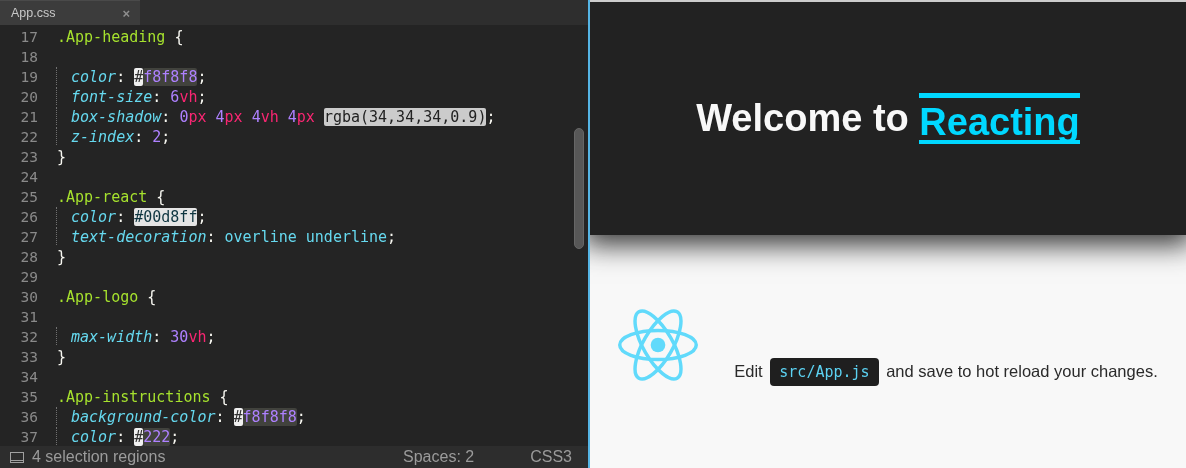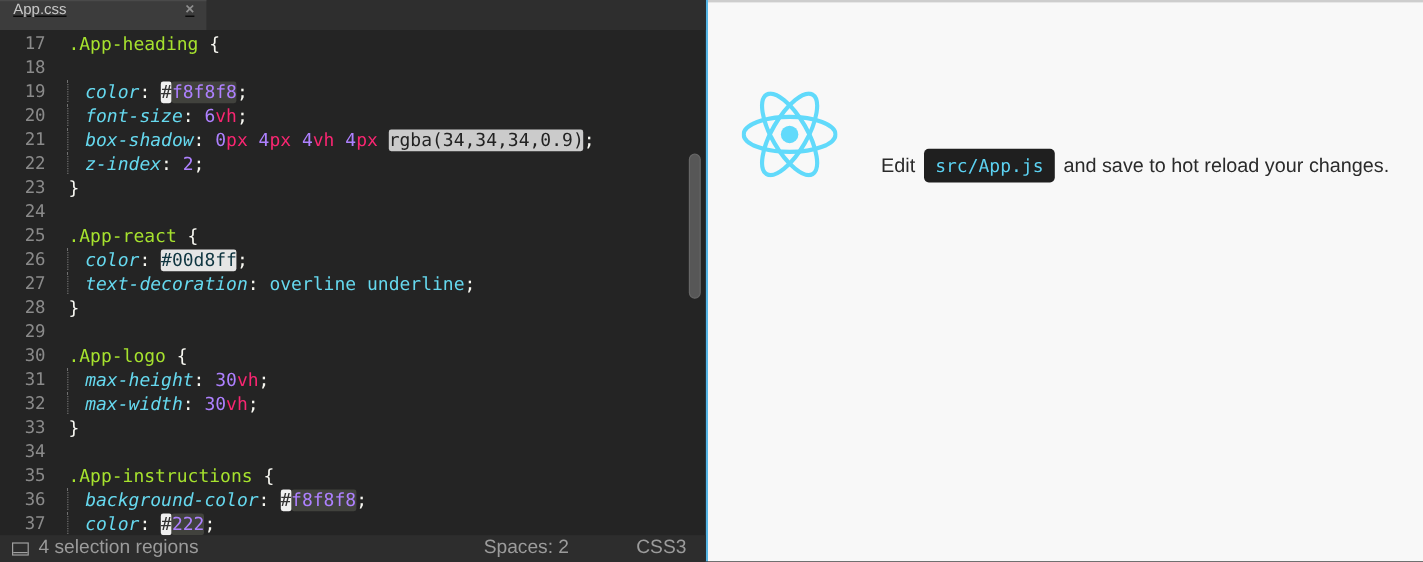--- a/index.html
+++ b/index.html
@@ -18,25 +18,24 @@
     background:#242424;
     display:flex; flex-direction:column;
     position:relative;
     flex:none;
   }
   .tab-bar {
     height:25px; background:#2e2e2e;
     display:flex; align-items:stretch; flex:none;
   }
   .tab {
-    width:172px; background:#3c3c3c;
-    display:flex; align-items:flex-start; justify-content:space-between;
+    width:140px; background:#3c3c3c;
+    display:flex; align-items:center; justify-content:space-between;
     padding:0 10px 0 11px;
     border-top:1px solid #4a4a4a;
-    text-decoration:underline;
   }
   .tab-title { color:#c8c8c8; font-size:12.5px; }
   .tab-close {
     color:#8f8f8f; font-size:13px; font-weight:bold;
     line-height:1; cursor:default;
   }
   .editor-body {
     flex:1; position:relative; overflow:hidden;
     font-family:"DejaVu Sans Mono", monospace;
     font-size:15px;
@@ -161,21 +160,21 @@
           <div class="code-line"><span class="ln">21</span><span class="lc ind"><span class="ig"></span><span class="tk-prop">box-shadow</span><span class="tk-pln">: </span><span class="tk-num">0</span><span class="tk-unit">px</span><span class="tk-pln"> </span><span class="tk-num">4</span><span class="tk-unit">px</span><span class="tk-pln"> </span><span class="tk-num">4</span><span class="tk-unit">vh</span><span class="tk-pln"> </span><span class="tk-num">4</span><span class="tk-unit">px</span><span class="tk-pln"> </span><span class="tk-hlb">rgba(34,34,34,0.9)</span><span class="tk-pln">;</span></span></div>
           <div class="code-line"><span class="ln">22</span><span class="lc ind"><span class="ig"></span><span class="tk-prop">z-index</span><span class="tk-pln">: </span><span class="tk-num">2</span><span class="tk-pln">;</span></span></div>
           <div class="code-line"><span class="ln">23</span><span class="lc"><span class="tk-pln">}</span></span></div>
           <div class="code-line"><span class="ln">24</span><span class="lc"></span></div>
           <div class="code-line"><span class="ln">25</span><span class="lc"><span class="tk-sel">.App-react</span><span class="tk-pln"> {</span></span></div>
           <div class="code-line"><span class="ln">26</span><span class="lc ind"><span class="ig"></span><span class="tk-prop">color</span><span class="tk-pln">: </span><span class="tk-hlc">#00d8ff</span><span class="tk-pln">;</span></span></div>
           <div class="code-line"><span class="ln">27</span><span class="lc ind"><span class="ig"></span><span class="tk-prop">text-decoration</span><span class="tk-pln">: </span><span class="tk-kw">overline underline</span><span class="tk-pln">;</span></span></div>
           <div class="code-line"><span class="ln">28</span><span class="lc"><span class="tk-pln">}</span></span></div>
           <div class="code-line"><span class="ln">29</span><span class="lc"></span></div>
           <div class="code-line"><span class="ln">30</span><span class="lc"><span class="tk-sel">.App-logo</span><span class="tk-pln"> {</span></span></div>
-          <div class="code-line"><span class="ln">31</span><span class="lc ind"><span class="ig"></span><span class="tk-prop">max-height</span><span class="tk-pln">: </span><span class="tk-num">30</span><span class="tk-unit">vh</span><span class="tk-pln">;</span></span></div>
+          <div class="code-line"><span class="ln">31</span></div>
           <div class="code-line"><span class="ln">32</span><span class="lc ind"><span class="ig"></span><span class="tk-prop">max-width</span><span class="tk-pln">: </span><span class="tk-num">30</span><span class="tk-unit">vh</span><span class="tk-pln">;</span></span></div>
           <div class="code-line"><span class="ln">33</span><span class="lc"><span class="tk-pln">}</span></span></div>
           <div class="code-line"><span class="ln">34</span><span class="lc"></span></div>
           <div class="code-line"><span class="ln">35</span><span class="lc"><span class="tk-sel">.App-instructions</span><span class="tk-pln"> {</span></span></div>
           <div class="code-line"><span class="ln">36</span><span class="lc ind"><span class="ig"></span><span class="tk-prop">background-color</span><span class="tk-pln">: </span><span class="tk-hash">#</span><span class="tk-hex">f8f8f8</span><span class="tk-pln">;</span></span></div>
           <div class="code-line"><span class="ln">37</span><span class="lc ind"><span class="ig"></span><span class="tk-prop">color</span><span class="tk-pln">: </span><span class="tk-hash">#</span><span class="tk-hex">222</span><span class="tk-pln">;</span></span></div>
         </div>
       <div class="scrollbar-thumb"></div>
     </div>
 
@@ -185,20 +184,22 @@
       <span class="status-right">
         <span>Spaces: 2</span>
         <span>CSS3</span>
       </span>
     </div>
   </div>
 
   <div class="divider"></div>
 
   <div class="browser-pane">
+    <div class="app-heading"><span>Welcome to </span><span class="app-react">Reacting</span>
+    </div>
 
     <div class="app-body">
       <svg class="react-logo" width="80" height="72" viewBox="-11.5 -10.23 23 20.46">
         <circle r="2.1" fill="#61dafb"></circle>
         <g stroke="#61dafb" stroke-width="1" fill="none">
           <ellipse rx="11" ry="4.2"></ellipse>
           <ellipse rx="11" ry="4.2" transform="rotate(60)"></ellipse>
           <ellipse rx="11" ry="4.2" transform="rotate(120)"></ellipse>
         </g>
       </svg>

